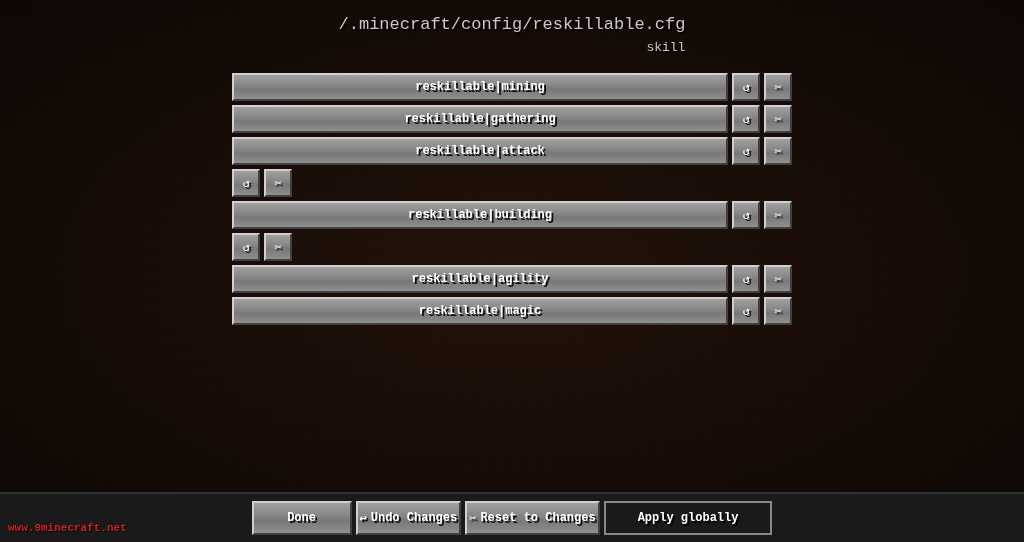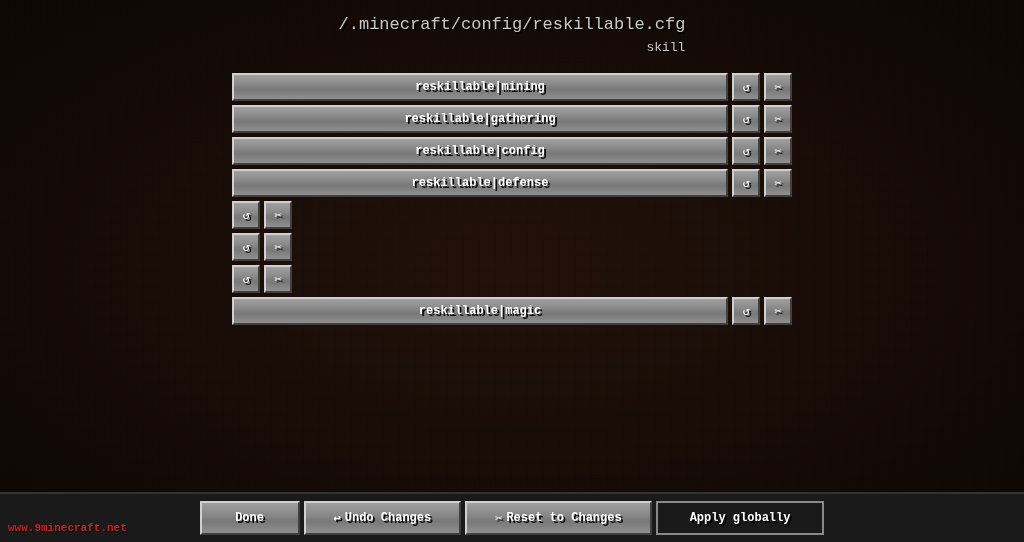--- a/index.html
+++ b/index.html
@@ -137,21 +137,21 @@
       display: flex;
       align-items: center;
       justify-content: center;
       gap: 4px;
       padding: 0 8px;
       position: relative;
     }
 
     .bottom-btn {
       height: 34px;
-      padding: 0 28px;
+      padding: 0 2px;
       background: linear-gradient(180deg, #a0a0a0 0%, #888888 40%, #787878 60%, #909090 100%);
       border: 2px solid;
       border-color: #d0d0d0 #404040 #404040 #d0d0d0;
       color: #ffffff;
       font-family: 'Courier New', monospace;
       font-size: 12px;
       font-weight: bold;
       text-shadow: 2px 2px 0px rgba(0,0,0,0.9);
       cursor: pointer;
       display: flex;
@@ -211,38 +211,39 @@
           <button class="skill-button">reskillable|mining</button>
           <button class="icon-button">↺</button>
           <button class="icon-button">✂</button>
         </div>
         <div class="list-row">
           <button class="skill-button">reskillable|gathering</button>
           <button class="icon-button">↺</button>
           <button class="icon-button">✂</button>
         </div>
         <div class="list-row">
-          <button class="skill-button">reskillable|config</button>
-          <button class="icon-button">↺</button>
-          <button class="icon-button">✂</button>
-        </div>
-        <div class="list-row">
-          <button class="skill-button">reskillable|defense</button>
-          <button class="icon-button">↺</button>
-          <button class="icon-button">✂</button>
-        </div>
-        <div class="list-row">
-          <button class="icon-button">↺</button>
-          <button class="icon-button">✂</button>
-        </div>
-        <div class="list-row">
-          <button class="icon-button">↺</button>
-          <button class="icon-button">✂</button>
-        </div>
-        <div class="list-row">
+          <button class="skill-button">reskillable|attack</button>
+          <button class="icon-button">↺</button>
+          <button class="icon-button">✂</button>
+        </div>
+        <div class="list-row">
+          <button class="icon-button">↺</button>
+          <button class="icon-button">✂</button>
+        </div>
+        <div class="list-row">
+          <button class="skill-button">reskillable|building</button>
+          <button class="icon-button">↺</button>
+          <button class="icon-button">✂</button>
+        </div>
+        <div class="list-row">
+          <button class="icon-button">↺</button>
+          <button class="icon-button">✂</button>
+        </div>
+        <div class="list-row">
+          <button class="skill-button">reskillable|agility</button>
           <button class="icon-button">↺</button>
           <button class="icon-button">✂</button>
         </div>
         <div class="list-row">
           <button class="skill-button">reskillable|magic</button>
           <button class="icon-button">↺</button>
           <button class="icon-button">✂</button>
         </div>
       </div>
   </div>

